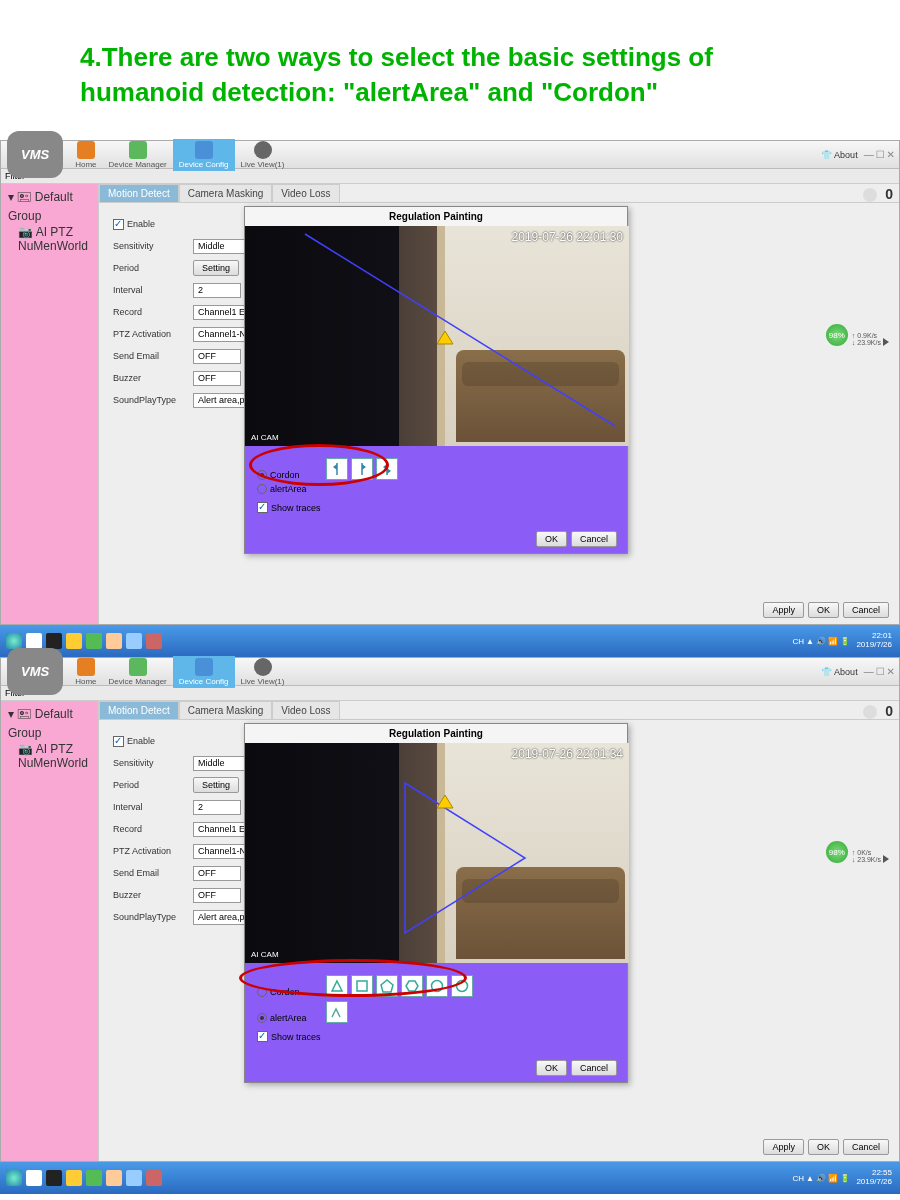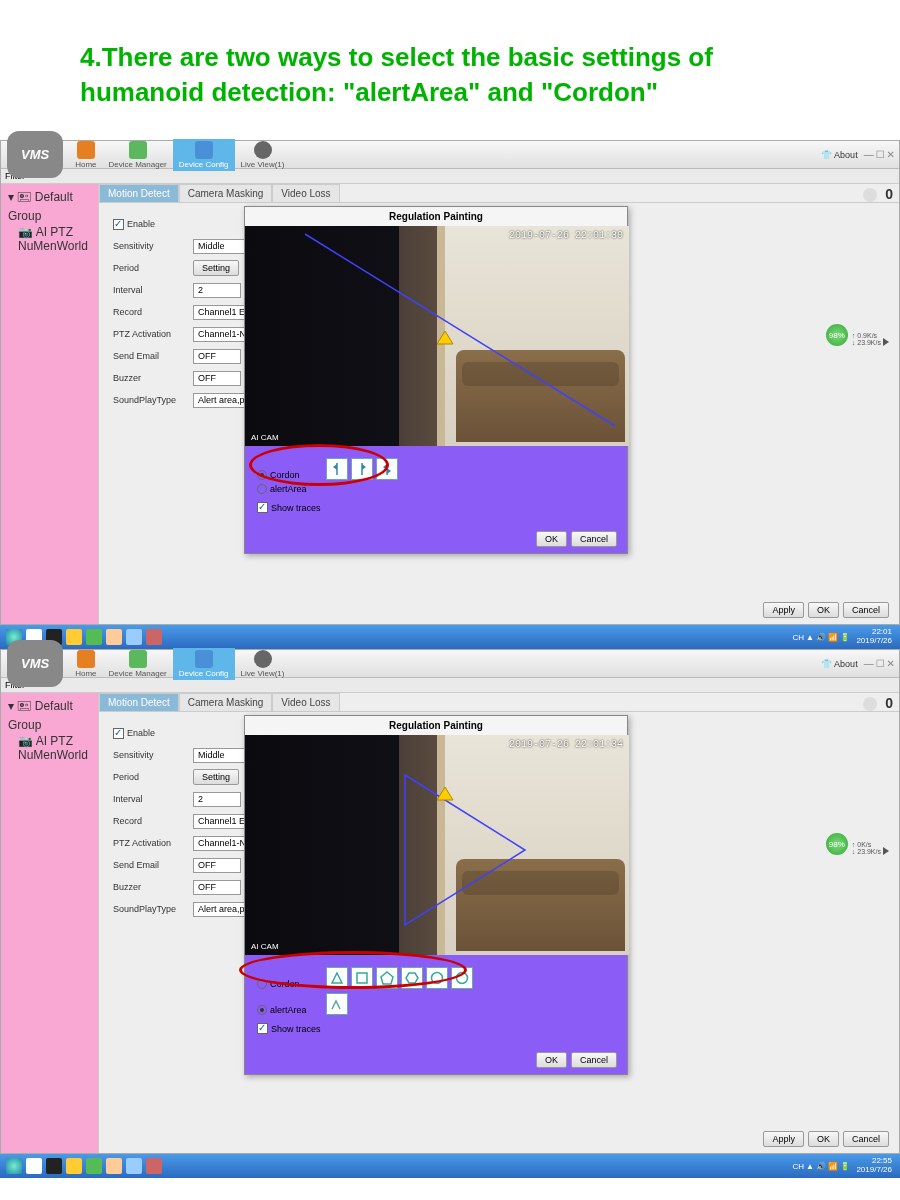--- a/index.html
+++ b/index.html
@@ -32,35 +32,35 @@
 .chk{width:11px;height:11px;border:1px solid #666;background:#fff;display:inline-block;margin-right:3px;position:relative;vertical-align:middle}
 .chk.on::after{content:"✓";position:absolute;top:-2px;left:0;font-size:10px;color:#06c}
 .radio{width:10px;height:10px;border:1px solid #666;border-radius:50%;display:inline-block;margin-right:3px;position:relative;vertical-align:middle}
 .radio.on::after{content:"";position:absolute;top:2px;left:2px;width:4px;height:4px;background:#333;border-radius:50%}
 .modal{position:absolute;top:22px;left:145px;width:384px;background:#8b5cf6;border:1px solid #888;box-shadow:2px 2px 6px rgba(0,0,0,.3)}
 .modal-title{text-align:center;font-size:10px;font-weight:bold;padding:4px;background:#f5f5f5}
 .cam{position:relative;width:384px;height:220px;margin:0 auto;background:linear-gradient(90deg,#0a0a0f 0%,#0f0f15 40%,#4a3f38 40%,#5a4a3f 50%,#c9b896 50%,#d4c8b0 100%);overflow:hidden}
 .cam .wall{position:absolute;right:0;top:0;width:48%;height:100%;background:linear-gradient(#e8e4d8,#d8d0c0)}
 .cam .sofa{position:absolute;right:4px;bottom:4px;width:44%;height:42%;background:linear-gradient(#8a6e4a,#6b5238);border-radius:8px 8px 0 0}
 .cam .sofa::before{content:"";position:absolute;top:12px;left:6px;right:6px;height:24px;background:rgba(0,0,0,.15);border-radius:6px}
-.cam .ts{position:absolute;top:4px;right:6px;font-size:10px;color:#fff;font-family:Liberation Mono, monospace;text-shadow:0 0 2px #000}
+.cam .ts{position:absolute;top:4px;right:6px;font-size:12px;color:#fff;font-family:Liberation Sans, sans-serif;text-shadow:0 0 2px #000}
 .cam .brand{position:absolute;bottom:4px;left:6px;font-size:8px;color:#fff}
 .cam svg{position:absolute;inset:0}
 .opts{padding:8px 12px;font-size:9px;position:relative}
 .opt-row{display:flex;align-items:flex-end;margin:4px 0}
 .opt-lbl{width:56px}
 .shape{width:22px;height:22px;border:1px solid #6aa;background:#fff;margin-right:3px;display:flex;align-items:center;justify-content:center;color:#5a9;cursor:pointer}
 .shape svg{width:14px;height:14px}
 .circle{position:absolute;border:3px solid #c00;border-radius:50%;pointer-events:none}
 .modal-btns{display:flex;justify-content:flex-end;gap:4px;padding:6px 10px}
 .footer-btns{position:absolute;bottom:6px;right:10px;display:flex;gap:4px}
 .status{position:absolute;right:10px;top:140px;display:flex;align-items:flex-end;font-size:7px;color:#555}
 .status-dot{width:22px;height:22px;background:radial-gradient(#7cd87c,#3a3);border-radius:50%;margin-right:4px;display:flex;align-items:center;justify-content:center;color:#fff;font-size:8px}
 .play{width:0;height:0;border-left:6px solid #555;border-top:4px solid transparent;border-bottom:4px solid transparent;margin-left:2px}
-.taskbar{height:24px;background:linear-gradient(#4a9ae8,#2a6ac0);display:flex;align-items:center;padding:4px 4px;font-size:8px;color:#fff}
+.taskbar{height:24px;background:linear-gradient(#4a9ae8,#2a6ac0);display:flex;align-items:center;padding:16px 4px;font-size:8px;color:#fff}
 .tb-icon{width:16px;height:16px;margin:0 2px;border-radius:2px}
 .tb-right{margin-left:auto;display:flex;align-items:center;gap:2px}
 .tb-time{text-align:right;line-height:1.1;padding:0 4px}
 </style>
 </head>
 <body>
 
 <div class="heading">4.There are two ways to select the basic settings of humanoid detection: "alertArea" and "Cordon"</div>
 
 <div class="app">

